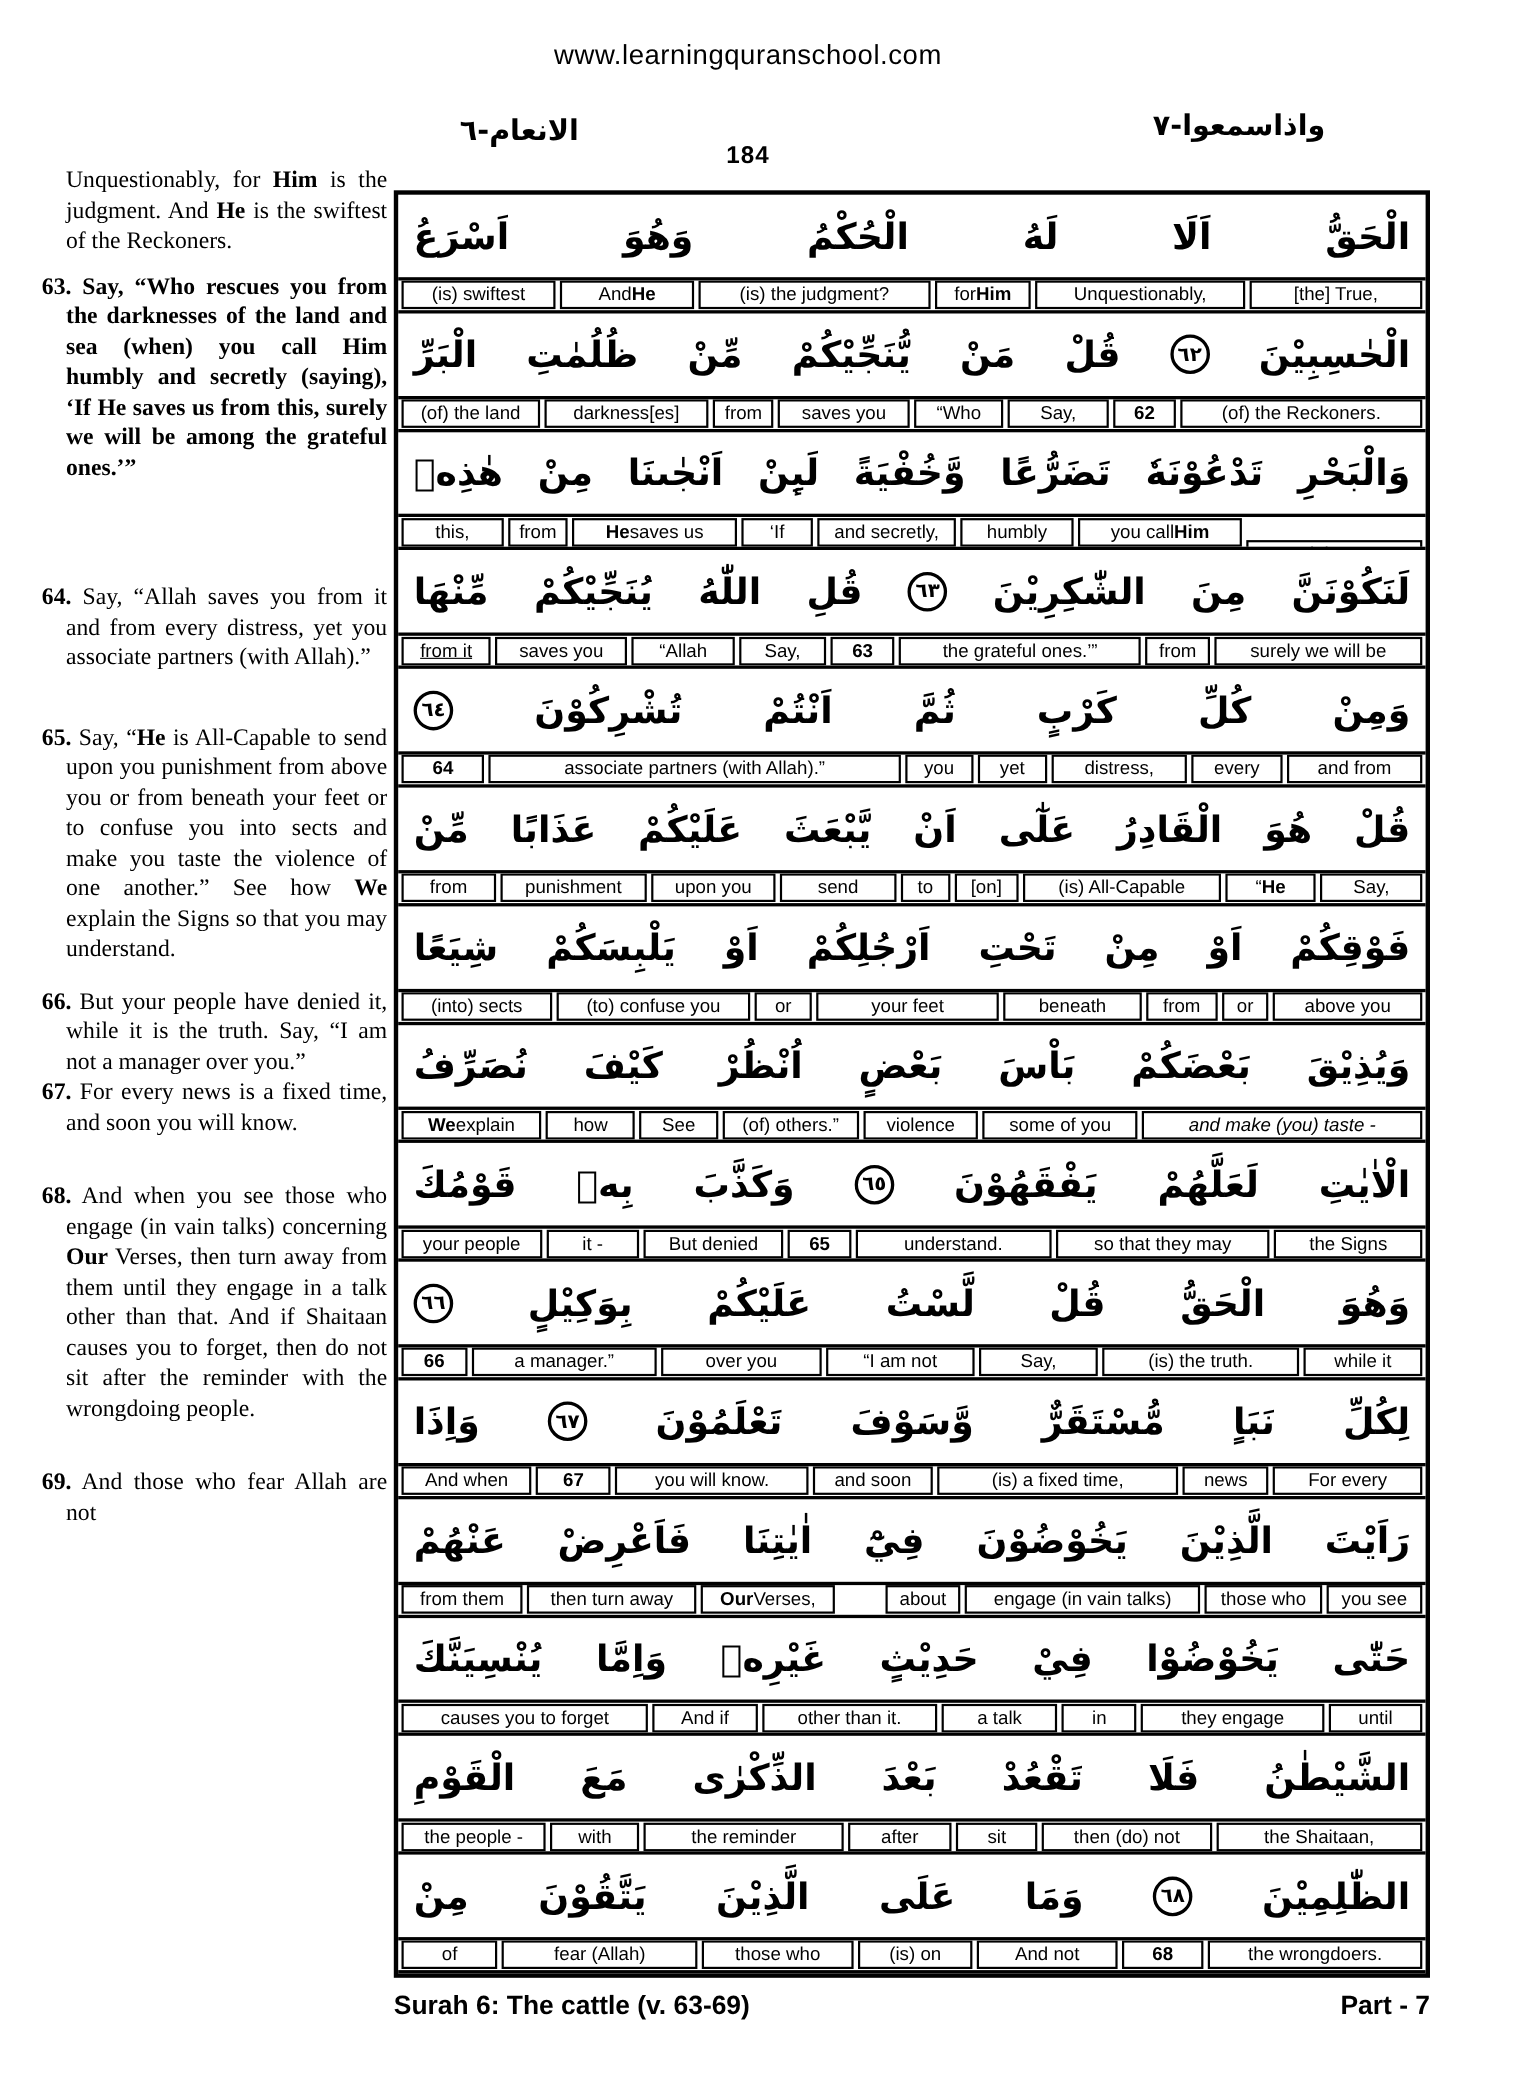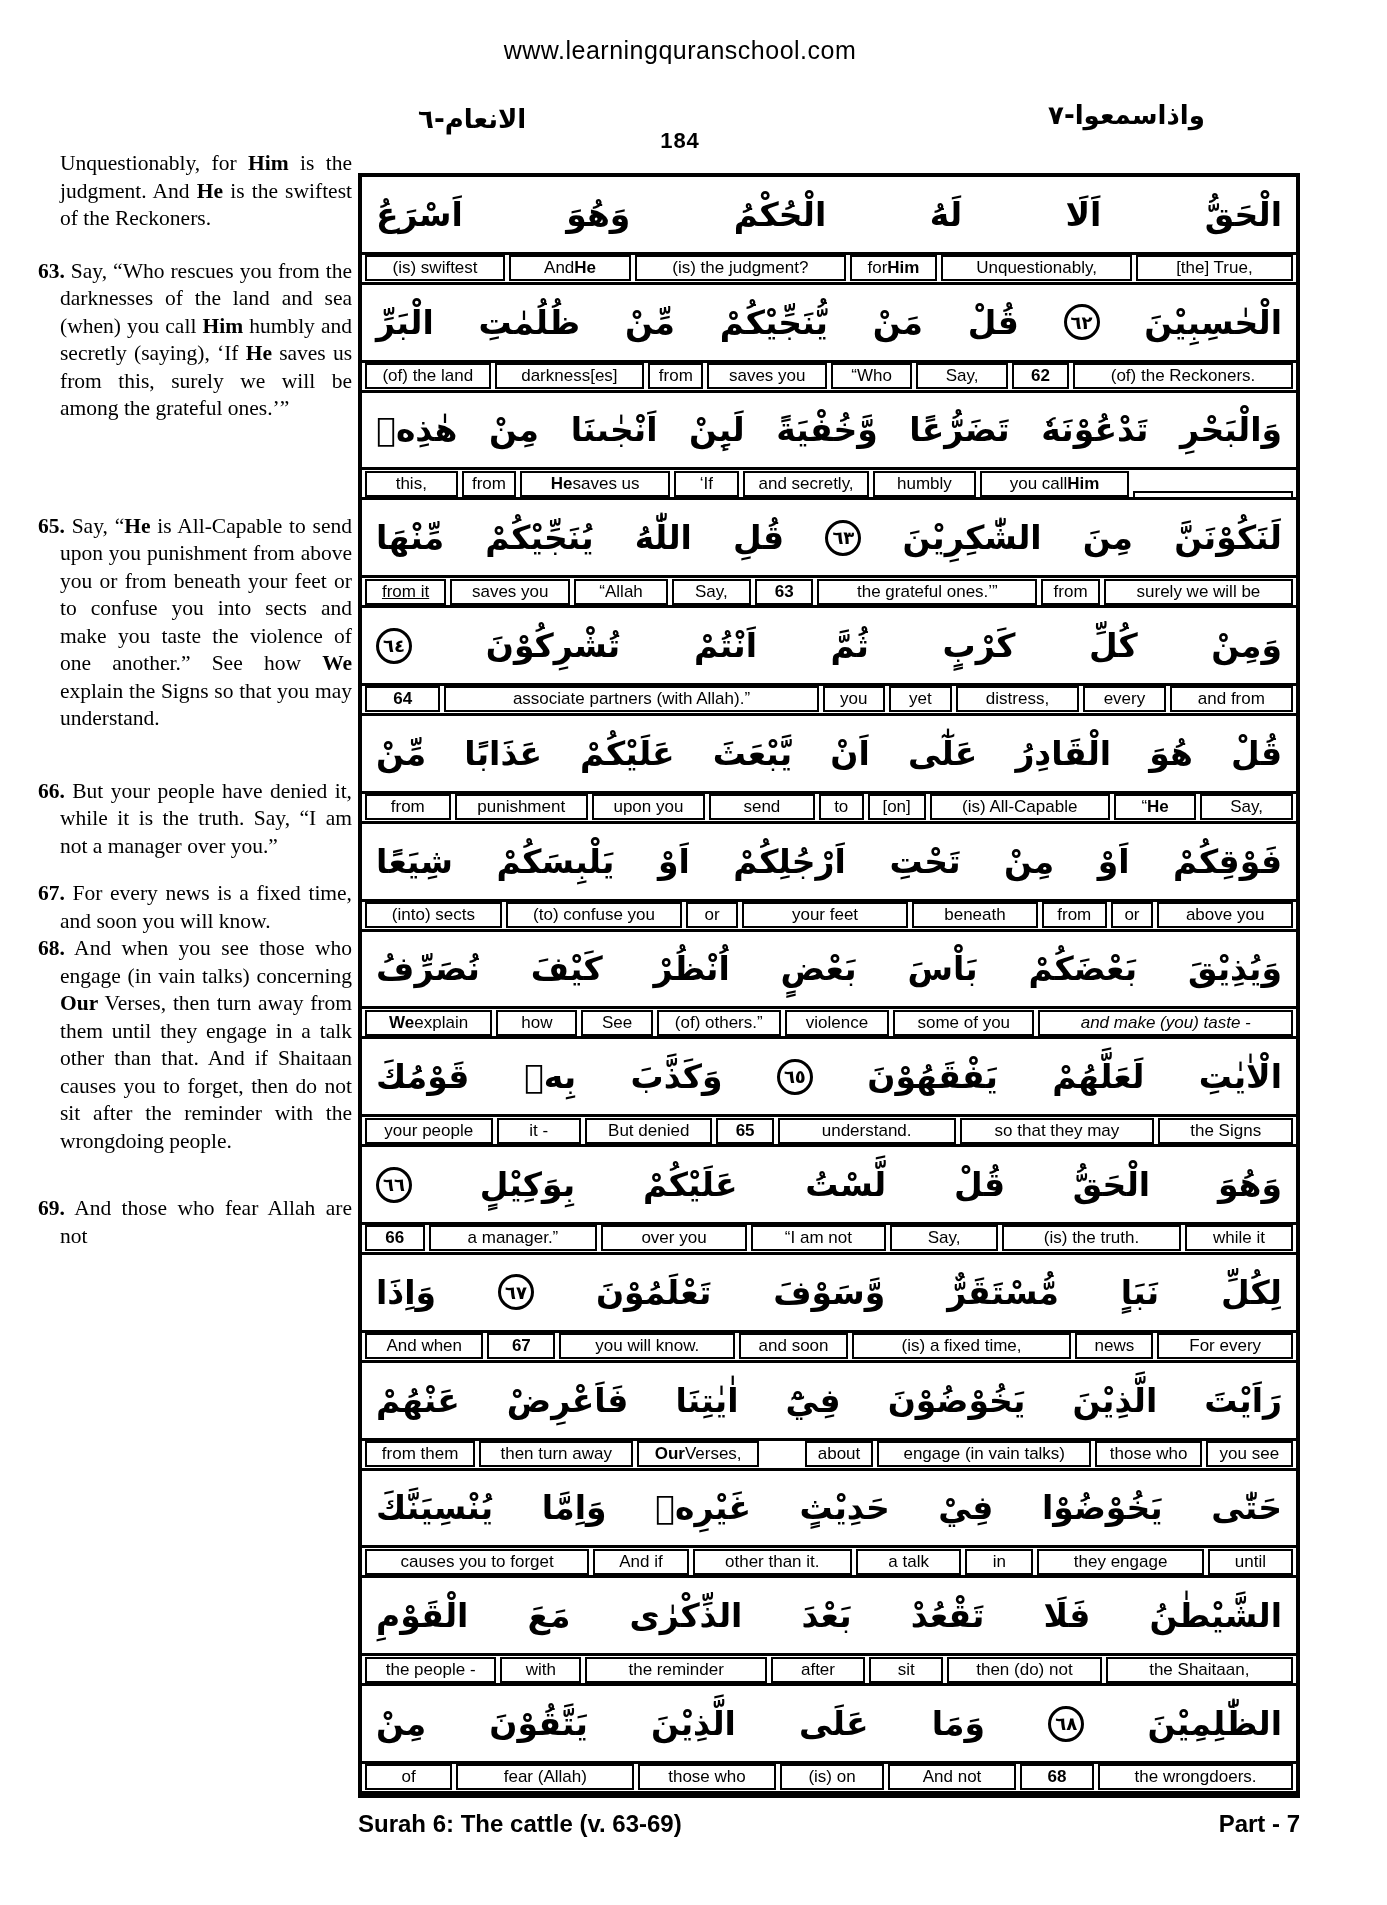--- a/index.html
+++ b/index.html
@@ -14,21 +14,21 @@
   .hdr-left{top:104px;left:418px;}
   .hdr-right{top:100px;left:1048px;}
   .hdr-num{position:absolute;top:128px;left:630px;width:100px;text-align:center;
            font-size:22px;font-weight:bold;letter-spacing:1px;}
 
   .sidebar{position:absolute;top:150px;left:38px;width:314px;
            font-family:"Liberation Serif",serif;font-size:21.5px;line-height:27.5px;
            text-align:justify;}
   .sidebar p{margin:0;text-indent:-22px;padding-left:22px;}
   .sidebar p:nth-of-type(1){text-indent:0;}
-  .sidebar p:nth-of-type(2){margin-top:25px;}
+  .sidebar p:nth-of-type(2){margin-top:14px;font-weight:bold;}
   .sidebar p:nth-of-type(3){margin-top:90px;}
   .sidebar p:nth-of-type(4){margin-top:45px;}
   .sidebar p:nth-of-type(5){margin-top:20px;}
   .sidebar p:nth-of-type(6){}
   .sidebar p:nth-of-type(7){margin-top:40px;}
   .sidebar p:nth-of-type(8){margin-top:40px;}
 
   .qtable{position:absolute;top:173px;left:358px;width:942px;height:1625px;
           border:4px solid #000;box-sizing:border-box;display:flex;flex-direction:column;
           background:#fff;}
@@ -58,20 +58,21 @@
 
   <div class="hdr-ar hdr-left">الانعام-٦</div>
 
   <div class="hdr-num">184</div>
 
   <div class="hdr-ar hdr-right">واذاسمعوا-٧</div>
 
   <div class="sidebar" id="sidebar">
       <p>Unquestionably, for <b>Him</b> is the judgment. And <b>He</b> is the swiftest of the Reckoners.</p>
       <p><b>63.</b> Say, “Who rescues you from the darknesses of the land and sea (when) you call <b>Him</b> humbly and secretly (saying), ‘If <b>He</b> saves us from this, surely we will be among the grateful ones.’”</p>
+      <p><b>64.</b> Say, “Allah saves you from it and from every distress, yet you associate partners (with Allah).”</p>
       <p><b>65.</b> Say, “<b>He</b> is All-Capable to send upon you punishment from above you or from beneath your feet or to confuse you into sects and make you taste the violence of one another.” See how <b>We</b> explain the Signs so that you may understand.</p>
       <p><b>66.</b> But your people have denied it, while it is the truth. Say, “I am not a manager over you.”</p>
       <p><b>67.</b> For every news is a fixed time, and soon you will know.</p>
       <p><b>68.</b> And when you see those who engage (in vain talks) concerning <b>Our</b> Verses, then turn away from them until they engage in a talk other than that. And if Shaitaan causes you to forget, then do not sit after the reminder with the wrongdoing people.</p>
       <p><b>69.</b> And those who fear Allah are not</p>
     </div>
 
   <div class="qtable" id="qtable">
       <div class="ar-row">
         <span class="w">الْحَقُّ</span>

